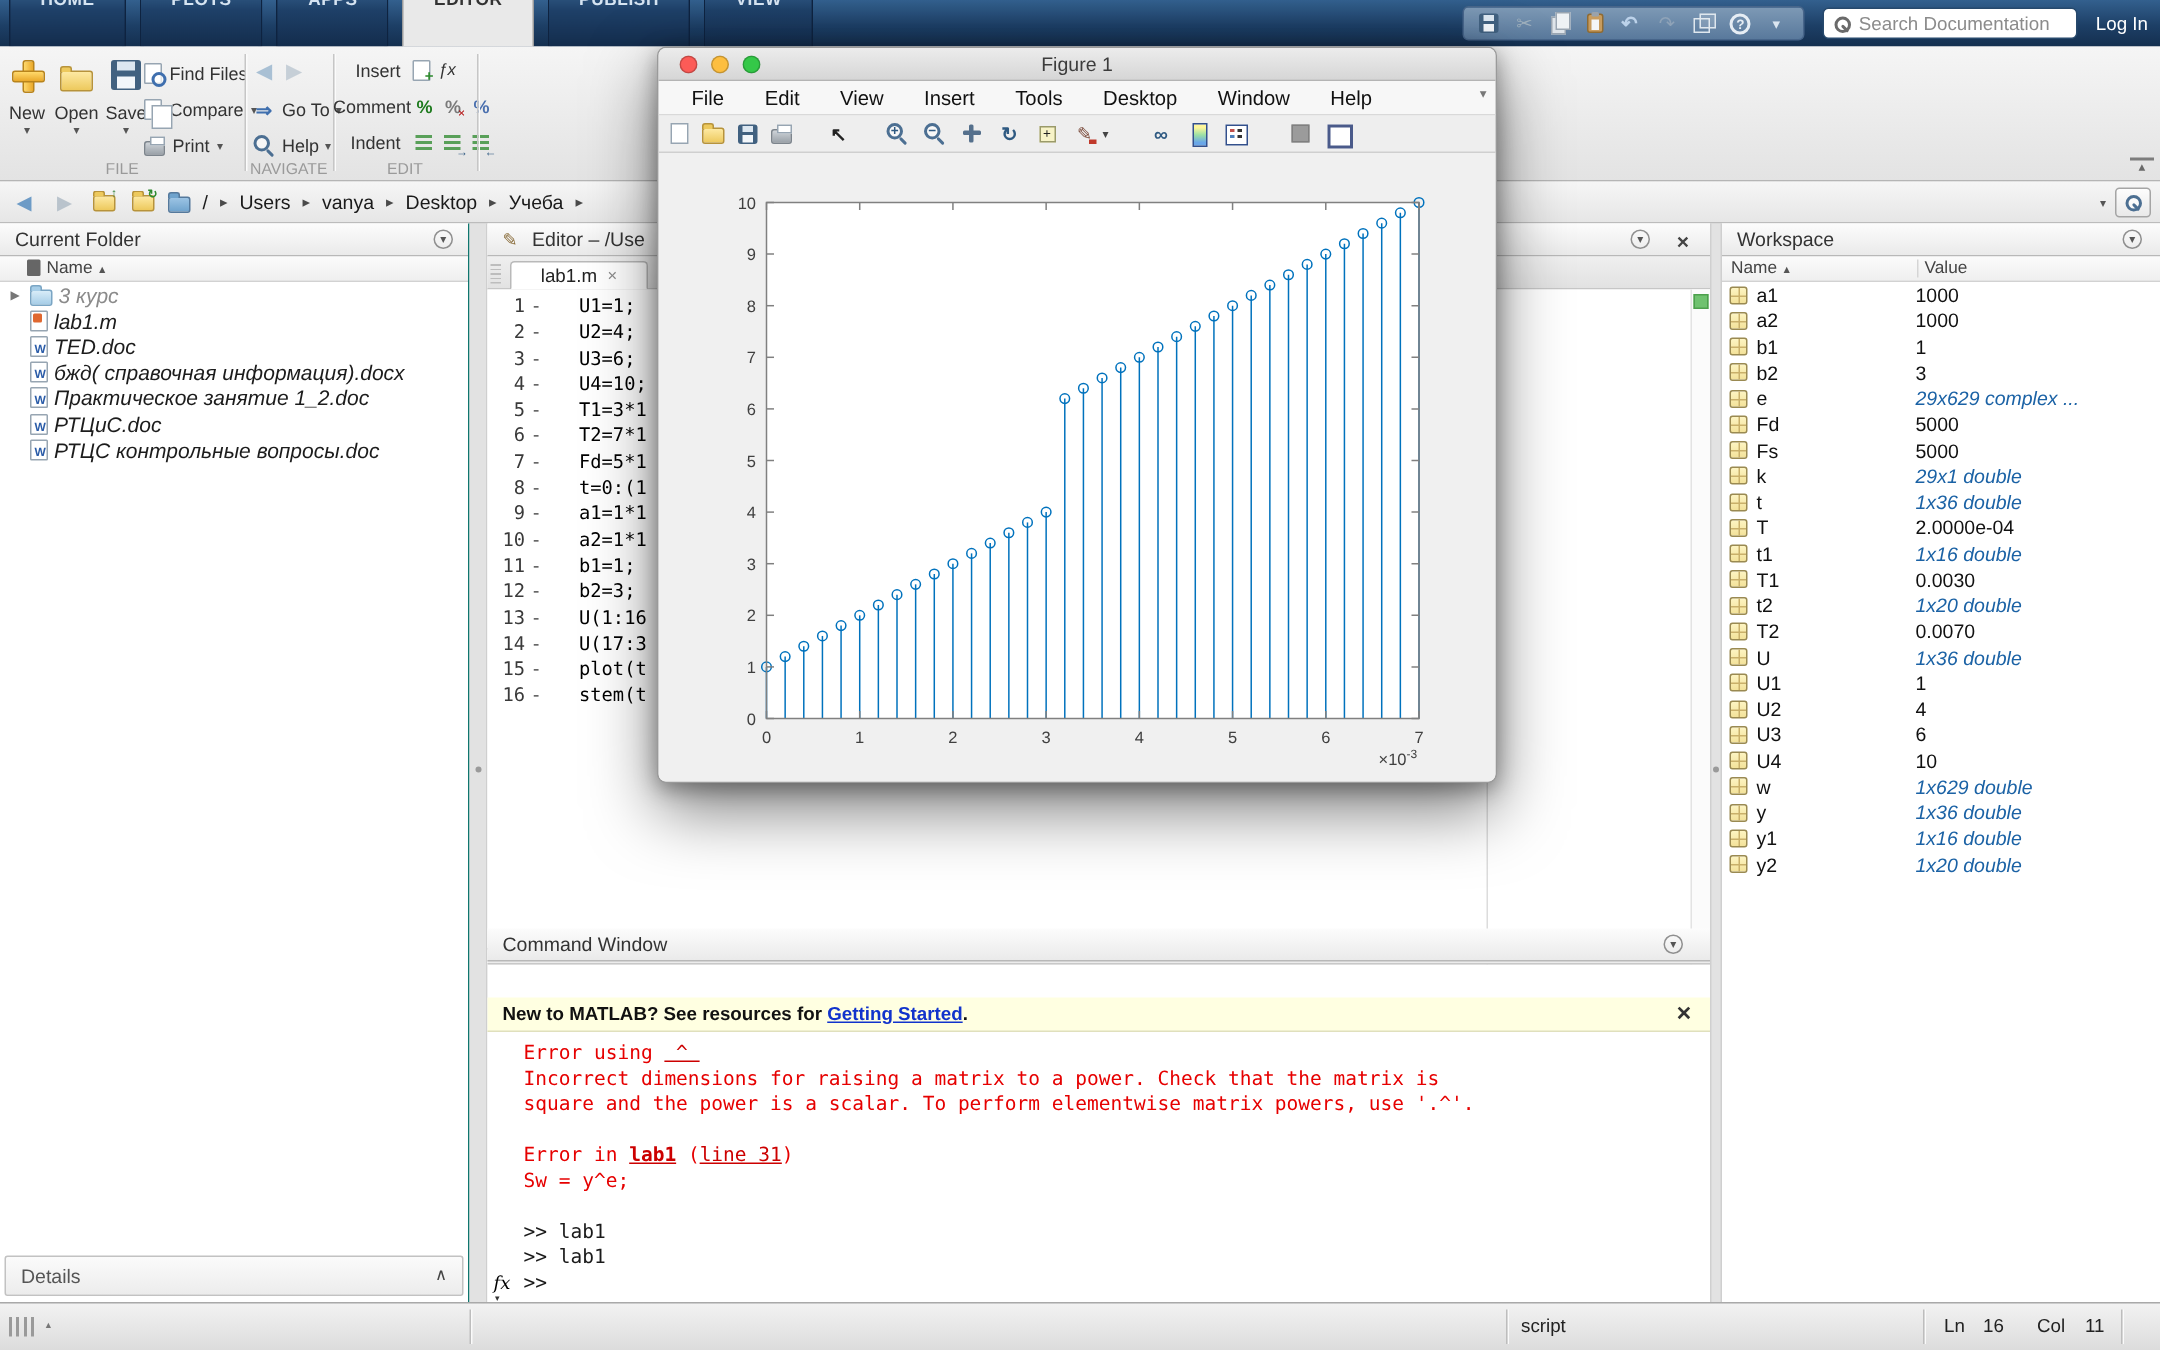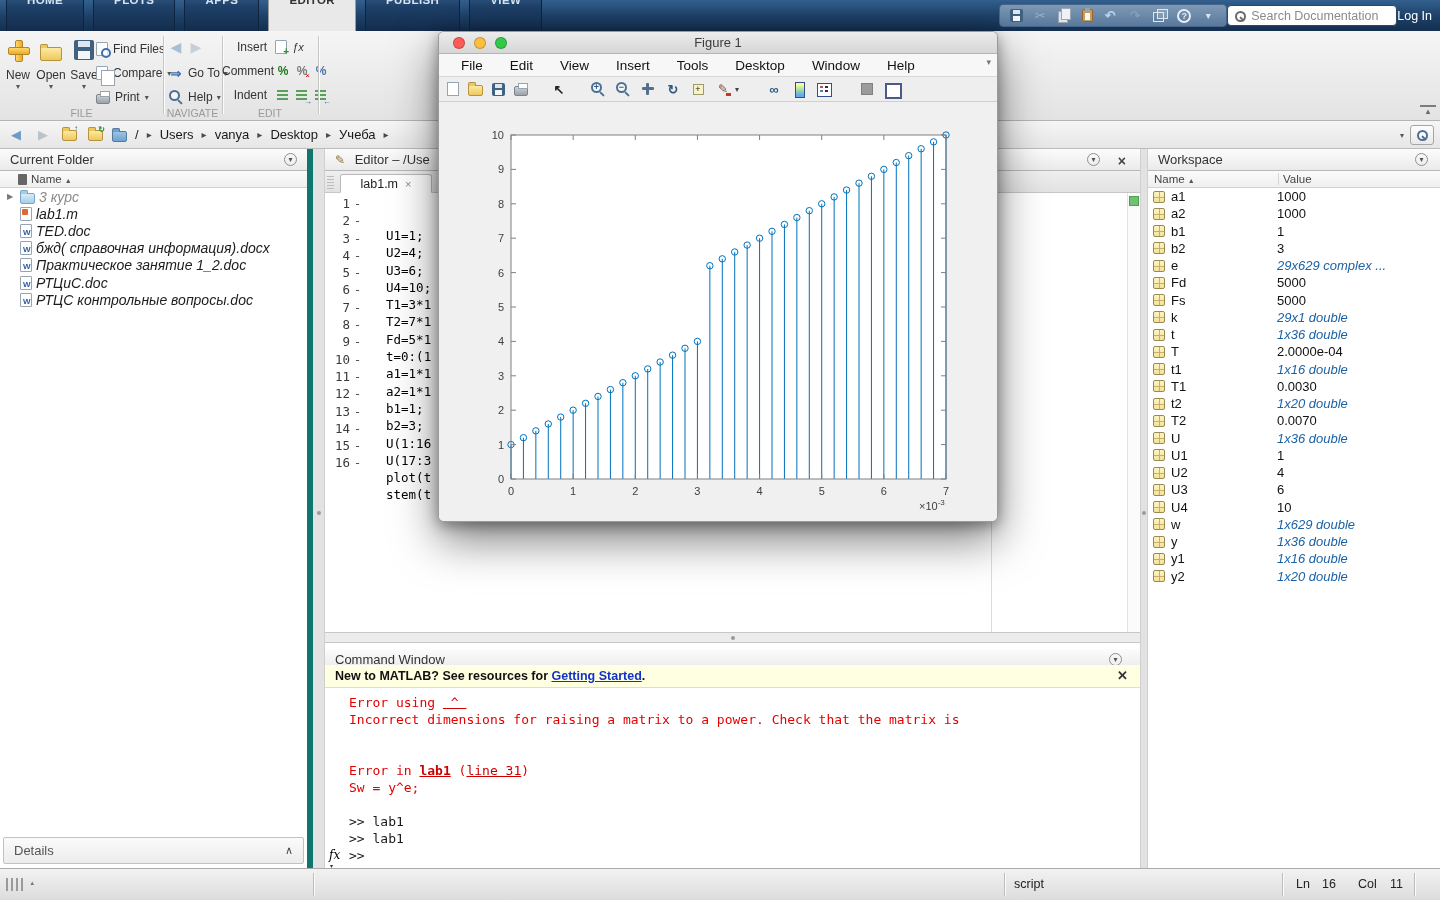--- a/index.html
+++ b/index.html
@@ -9,21 +9,21 @@
 
   
   .navbar{position:absolute;left:0;top:0;width:1440px;height:31px;
     background:linear-gradient(180deg,#33608e 0%,#1d3f66 55%,#142f4f 100%);}
   .tabs{position:absolute;left:6px;bottom:0;display:flex;gap:9px;align-items:flex-end;}
   .tab{height:45px;line-height:27px;padding:0 20px;border-radius:5px 5px 0 0;
     background:linear-gradient(180deg,#3c6a97,#1e4068 45%,#132c4c);
     border:1px solid #0e2340;border-bottom:none;color:#d6e4f2;
     font-size:11.5px;font-weight:bold;letter-spacing:.4px;}
   .tab.active{background:#e9e9e9;color:#333;border-color:#9c9c9c;}
-  .nav-right{position:absolute;right:8px;top:4px;display:flex;align-items:center;}
+  .nav-right{position:absolute;right:8px;top:4px;display:flex;align-items:center;gap:12px;}
   .qa-strip{display:flex;align-items:center;gap:9px;height:23px;padding:0 10px;
     background:linear-gradient(180deg,#7d99b5,#59799c);border:1px solid #47658a;border-radius:4px;}
   .searchbox{width:170px;height:21px;background:#fff;border:1px solid #27496c;border-radius:4px;
     display:flex;align-items:center;gap:5px;padding:0 6px;}
   .search-text{color:#8b8b8b;font-size:12.5px;white-space:nowrap;}
   .login{color:#fff;font-size:12.5px;}
 
   
   .ribbon{position:absolute;left:0;top:31px;width:1440px;height:90px;
     background:linear-gradient(180deg,#f5f5f5,#e3e3e3);border-bottom:1px solid #b5b5b5;}
@@ -62,21 +62,21 @@
   .phead{position:relative;height:22px;background:linear-gradient(180deg,#fcfcfc,#eaeaea);
     border-bottom:1px solid #b8b8b8;line-height:21px;padding-left:10px;color:#333;font-size:13px;}
   .hmenu{position:absolute;top:4px;width:13px;height:13px;border:1px solid #8f8f8f;border-radius:50%;
     display:flex;align-items:center;justify-content:center;}
   .hmenu::before{content:"▾";font-size:8px;color:#555;margin-top:-1px;}
   .hclose{position:absolute;top:2px;font-size:14px;font-weight:bold;color:#444;}
   .colhead{position:relative;height:17px;background:linear-gradient(180deg,#fbfbfb,#efefef);
     border-bottom:1px solid #d2d2d2;font-size:11.5px;color:#444;line-height:16px;}
   .sort{font-size:7px;color:#555;margin-left:3px;}
 
-  .panel-cf{left:0;width:313px;border-right:6px solid #0f766e;}
+  .panel-cf{left:0;width:313px;border-right:1px solid #0f766e;}
   .flist{position:absolute;left:0;top:39px;right:0;}
   .frow{display:flex;align-items:center;height:17.2px;padding-left:4px;gap:4px;}
   .fcaret{width:12px;font-size:8px;color:#777;text-align:center;}
   .fname{font-size:14px;color:#1c1c1c;white-space:nowrap;font-style:italic;}
   .frow.dim .fname{color:#8a8a8a;}
   .details{position:absolute;left:3px;right:3px;top:688px;height:27px;border:1px solid #c2c2c2;
     border-radius:2px;background:linear-gradient(#fbfbfb,#ececec);line-height:25px;padding:0 10px;color:#555;}
   .details-caret{position:absolute;right:10px;top:0;font-size:11px;color:#444;}
 
   .vsplit{position:absolute;top:149px;height:719px;background:#e2e2e2;}
@@ -91,30 +91,30 @@
     background:repeating-linear-gradient(0deg,#bdbdbd 0 1px,transparent 1px 3px);}
   .edtab{position:absolute;left:15px;top:3px;width:92px;height:19px;background:#fff;
     border:1px solid #b9b9b9;border-bottom:1px solid #fff;border-radius:3px 3px 0 0;
     display:flex;align-items:center;justify-content:center;gap:7px;font-size:12.5px;color:#222;}
   .tabclose{font-size:11px;color:#8a8a8a;}
   .codearea{position:absolute;left:0;top:44px;right:0;height:450px;background:#fff;}
   .codewrap{position:absolute;left:0;top:2px;}
   .crow{display:flex;height:17.3px;line-height:17.3px;font-family:"DejaVu Sans Mono",monospace;font-size:12.5px;}
   .lnum{width:25px;text-align:right;color:#3a3a3a;}
   .ldash{width:15px;text-align:center;color:#555;}
-  .lcode{margin-left:21px;color:#000;white-space:pre;margin-top:32px;}
+  .lcode{margin-left:21px;color:#000;white-space:pre;}
   .colguide{position:absolute;left:666px;top:0;bottom:0;width:1px;background:#dcdcdc;}
   .edscroll{position:absolute;right:0;top:0;bottom:0;width:13px;background:#fbfbfb;border-left:1px solid #e3e3e3;}
   .msq{position:absolute;right:1px;top:3px;width:10px;height:10px;background:#6fc26f;border:1px solid #4da04d;}
 
   .eddivider{position:absolute;left:0;right:0;top:483px;height:11px;background:#ececec;
     border-top:1px solid #c8c8c8;border-bottom:1px solid #c8c8c8;}
   .eddivider .dot{position:absolute;left:406px;top:3px;width:4px;height:4px;border-radius:50%;background:#9a9a9a;}
 
-  .cwhead{position:absolute;left:0;right:0;top:500px;}
+  .cwhead{position:absolute;left:0;right:0;top:470px;}
   .banner{position:absolute;left:0;right:0;top:516px;height:23px;background:#ffffe1;
     border-bottom:1px solid #e0e0bd;line-height:22px;padding-left:10px;font-weight:bold;font-size:12.5px;color:#111;}
   .banner-link{color:#1133cc;text-decoration:underline;}
   .banner-close{position:absolute;right:12px;top:0;font-weight:bold;color:#333;font-size:13px;}
   .console{position:absolute;left:0;right:0;top:539px;bottom:0;background:#fff;
     font-family:"DejaVu Sans Mono",monospace;font-size:13px;padding-top:6px;}
   .cline{display:flex;height:17px;line-height:17px;white-space:pre;}
   .cmargin{display:inline-block;width:24px;position:relative;flex:none;}
   .err{color:#e60000;}
   .inp{color:#1a1a1a;}
@@ -571,21 +571,21 @@
       <span>Command Window</span>
       <span class="hmenu" style="right:18px;"></span>
     </div>
     <div class="banner">
       <span>New to MATLAB? See resources for </span><span class="banner-link">Getting Started</span><span>.</span>
       <span class="banner-close">✕</span>
     </div>
     <div class="console">
         <div class="cline error"><span class="cmargin"></span><span class="cbody"><span class="err">Error using </span><span class="err clink"> ^ </span></span></div>
         <div class="cline error"><span class="cmargin"></span><span class="cbody"><span class="err">Incorrect dimensions for raising a matrix to a power. Check that the matrix is</span></span></div>
-        <div class="cline error"><span class="cmargin"></span></div>
+        <div class="cline error"><span class="cmargin"></span><span class="cbody"><span class="err">square and the power is a scalar. To perform elementwise matrix powers, use '.^'.</span></span></div>
         <div class="cline blank"><span class="cmargin"></span><span class="cbody">&nbsp;</span></div>
         <div class="cline error"><span class="cmargin"></span><span class="cbody"><span class="err">Error in </span><span class="err clink cbold">lab1</span><span class="err"> (</span><span class="err clink">line 31</span><span class="err">)</span></span></div>
         <div class="cline error"><span class="cmargin"></span><span class="cbody"><span class="err">Sw = y^e;</span></span></div>
         <div class="cline blank"><span class="cmargin"></span><span class="cbody">&nbsp;</span></div>
         <div class="cline input"><span class="cmargin"></span><span class="cbody"><span class="inp">&gt;&gt; lab1</span></span></div>
         <div class="cline input"><span class="cmargin"></span><span class="cbody"><span class="inp">&gt;&gt; lab1</span></span></div>
         <div class="cline prompt"><span class="cmargin"><span class="fxlab">fx</span></span><span class="cbody"><span class="inp">&gt;&gt;</span></span></div>
       </div>
   </div>
 

